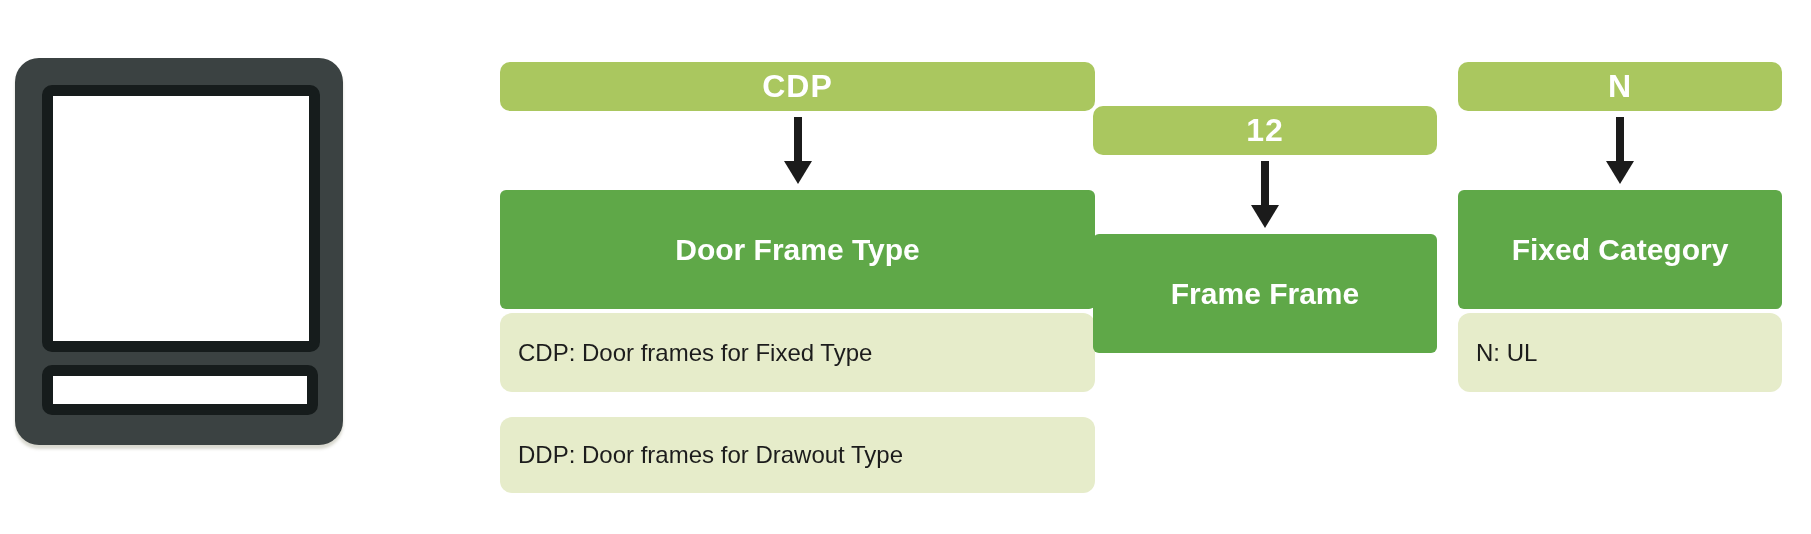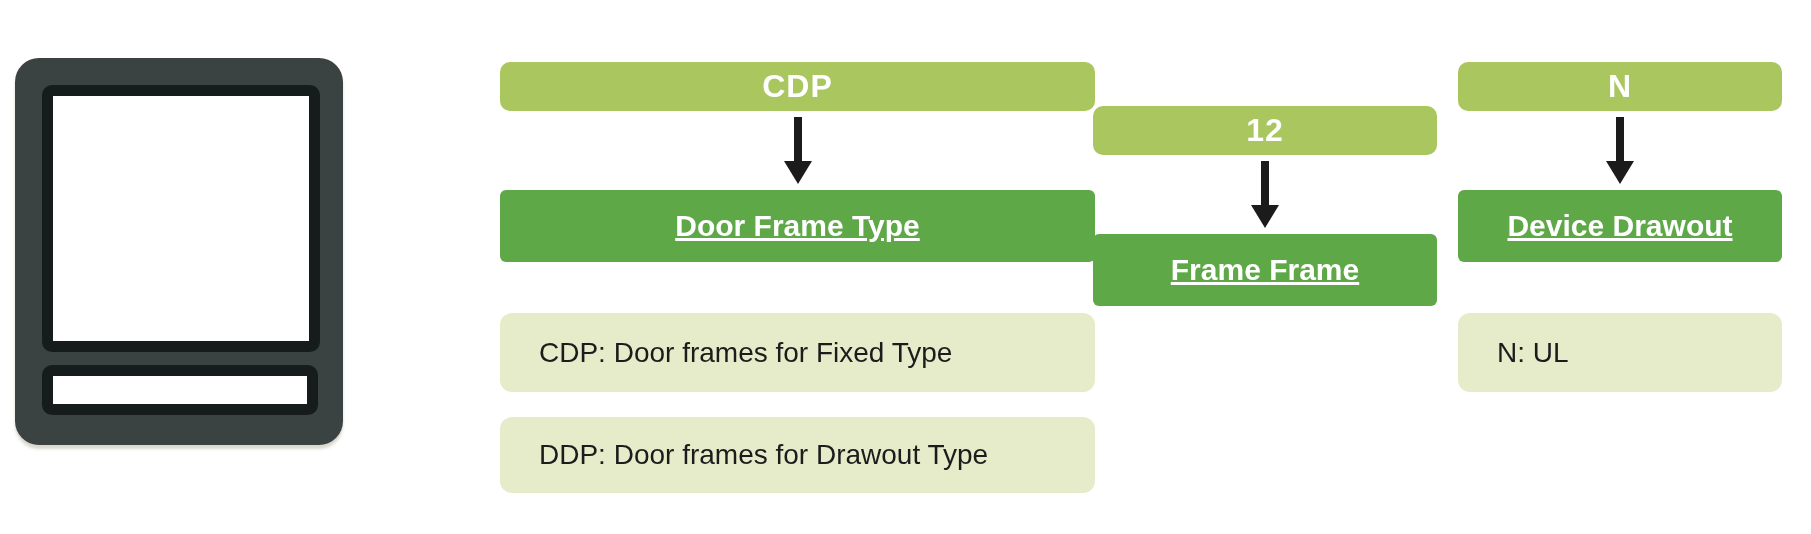--- a/index.html
+++ b/index.html
@@ -45,35 +45,35 @@
     color:var(--box-text-light,#ffffff);
     font-size:32px;font-weight:bold;
     display:flex;align-items:center;justify-content:center;
     letter-spacing:1px;
   }
   .arrow{
     position:absolute;top:117px;left:50%;transform:translateX(-50%);
     color:var(--arrow-color,#1b1b1b);
   }
   .header-box{
-    position:absolute;top:190px;left:0;right:0;height:72px;
+    position:absolute;top:190px;left:0;right:0;height:119px;
     background:var(--header-box-bg,#5fa848);
     border-radius:6px;
     color:var(--box-text-light,#ffffff);
     font-size:30px;font-weight:bold;
-    display:flex;align-items:center;justify-content:center;text-decoration:underline;
+    display:flex;align-items:center;justify-content:center;
   }
   .desc-box{
     position:absolute;left:0;right:0;height:79px;
     background:var(--desc-box-bg,#e6ecca);
     border-radius:12px;
     color:var(--desc-text,#1c1c1c);
-    font-size:28px;
+    font-size:24px;
     display:flex;align-items:center;
-    padding-left:39px;box-sizing:border-box;
+    padding-left:18px;box-sizing:border-box;
   }
   .desc-0{top:313px;}
   .desc-1{top:417px;height:76px;}
 </style>
 </head>
 <body>
 
 <div class="canvas">
 
   <div class="door-frame">
@@ -100,17 +100,17 @@
     </svg>
     <div class="header-box">Frame Frame</div>
   </div>
 
   <div class="col col-2">
     <div class="code-box">N</div>
     <svg class="arrow" width="30" height="67" viewBox="0 0 30 67" aria-hidden="true">
       <rect x="11" y="0" width="8" height="46" fill="currentColor"></rect>
       <polygon points="1,44 29,44 15,67" fill="currentColor"></polygon>
     </svg>
-    <div class="header-box">Device Drawout</div>
+    <div class="header-box">Fixed Category</div>
     <div class="desc-box desc-0">N: UL</div>
   </div>
 
 </div>
 
 </body></html>

